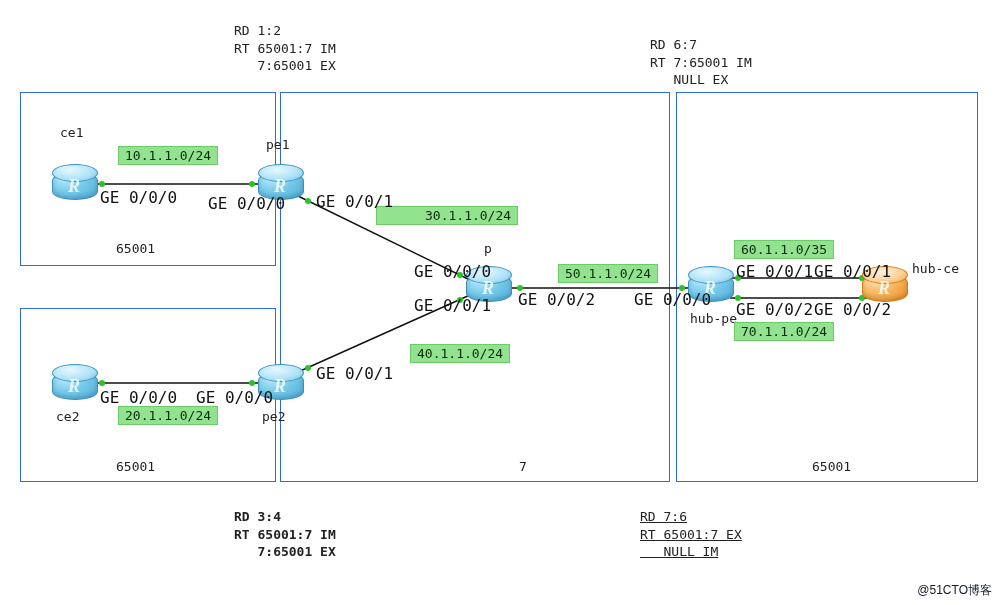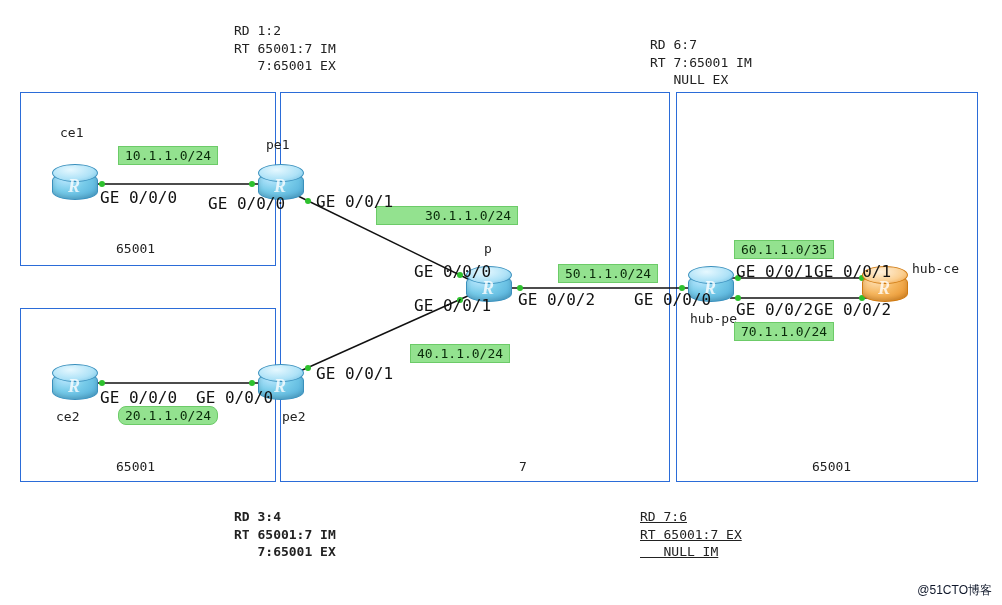--- a/index.html
+++ b/index.html
@@ -171,21 +171,21 @@
     <div class="cylinder-top"></div>
     <div class="r-letter">R</div>
 </div>
 <div class="text" style="left:56px;  top:408px;">ce2</div>
 
 <div class="router blue" style="left:258px; top:362px;">
   <div class="cylinder-bot"></div>
     <div class="cylinder-top"></div>
     <div class="r-letter">R</div>
 </div>
-<div class="text" style="left:262px; top:408px;margin-left:20px;">pe2</div>
+<div class="text" style="left:262px; top:408px;">pe2</div>
 
 <div class="router blue" style="left:466px; top:264px;">
   <div class="cylinder-bot"></div>
     <div class="cylinder-top"></div>
     <div class="r-letter">R</div>
 </div>
 <div class="text" style="left:484px; top:240px;">p</div>
 
 <div class="router blue" style="left:688px; top:264px;">
   <div class="cylinder-bot"></div>
@@ -195,21 +195,21 @@
 <div class="text" style="left:690px; top:310px;">hub-pe</div>
 
 <div class="router orange" style="left:862px; top:264px;">
   <div class="cylinder-bot"></div>
     <div class="cylinder-top"></div>
     <div class="r-letter">R</div>
 </div>
 <div class="text" style="left:912px; top:260px;">hub-ce</div>
 
 <div class="subnet" style="left:118px; top:146px;">10.1.1.0/24</div>
-<div class="subnet" style="left:118px; top:406px;border-radius:8px;">20.1.1.0/24</div>
+<div class="subnet" style="left:118px; top:406px;">20.1.1.0/24</div>
 <div class="subnet" style="left:376px; top:206px;padding-left:48px;">30.1.1.0/24</div>
 <div class="subnet" style="left:376px; top:344px;margin-left:34px;">40.1.1.0/24</div>
 <div class="subnet" style="left:558px; top:264px;">50.1.1.0/24</div>
 <div class="subnet" style="left:734px; top:240px;">60.1.1.0/35</div>
 <div class="subnet" style="left:734px; top:314px;margin-top:8px;">70.1.1.0/24</div>
 
 <div class="intf" style="left:100px; top:188px;">GE 0/0/0</div>
 <div class="intf" style="left:208px; top:194px;">GE 0/0/0</div>
 <div class="intf" style="left:316px; top:192px;">GE 0/0/1</div>
 <div class="intf" style="left:414px; top:262px;">GE 0/0/0</div>

